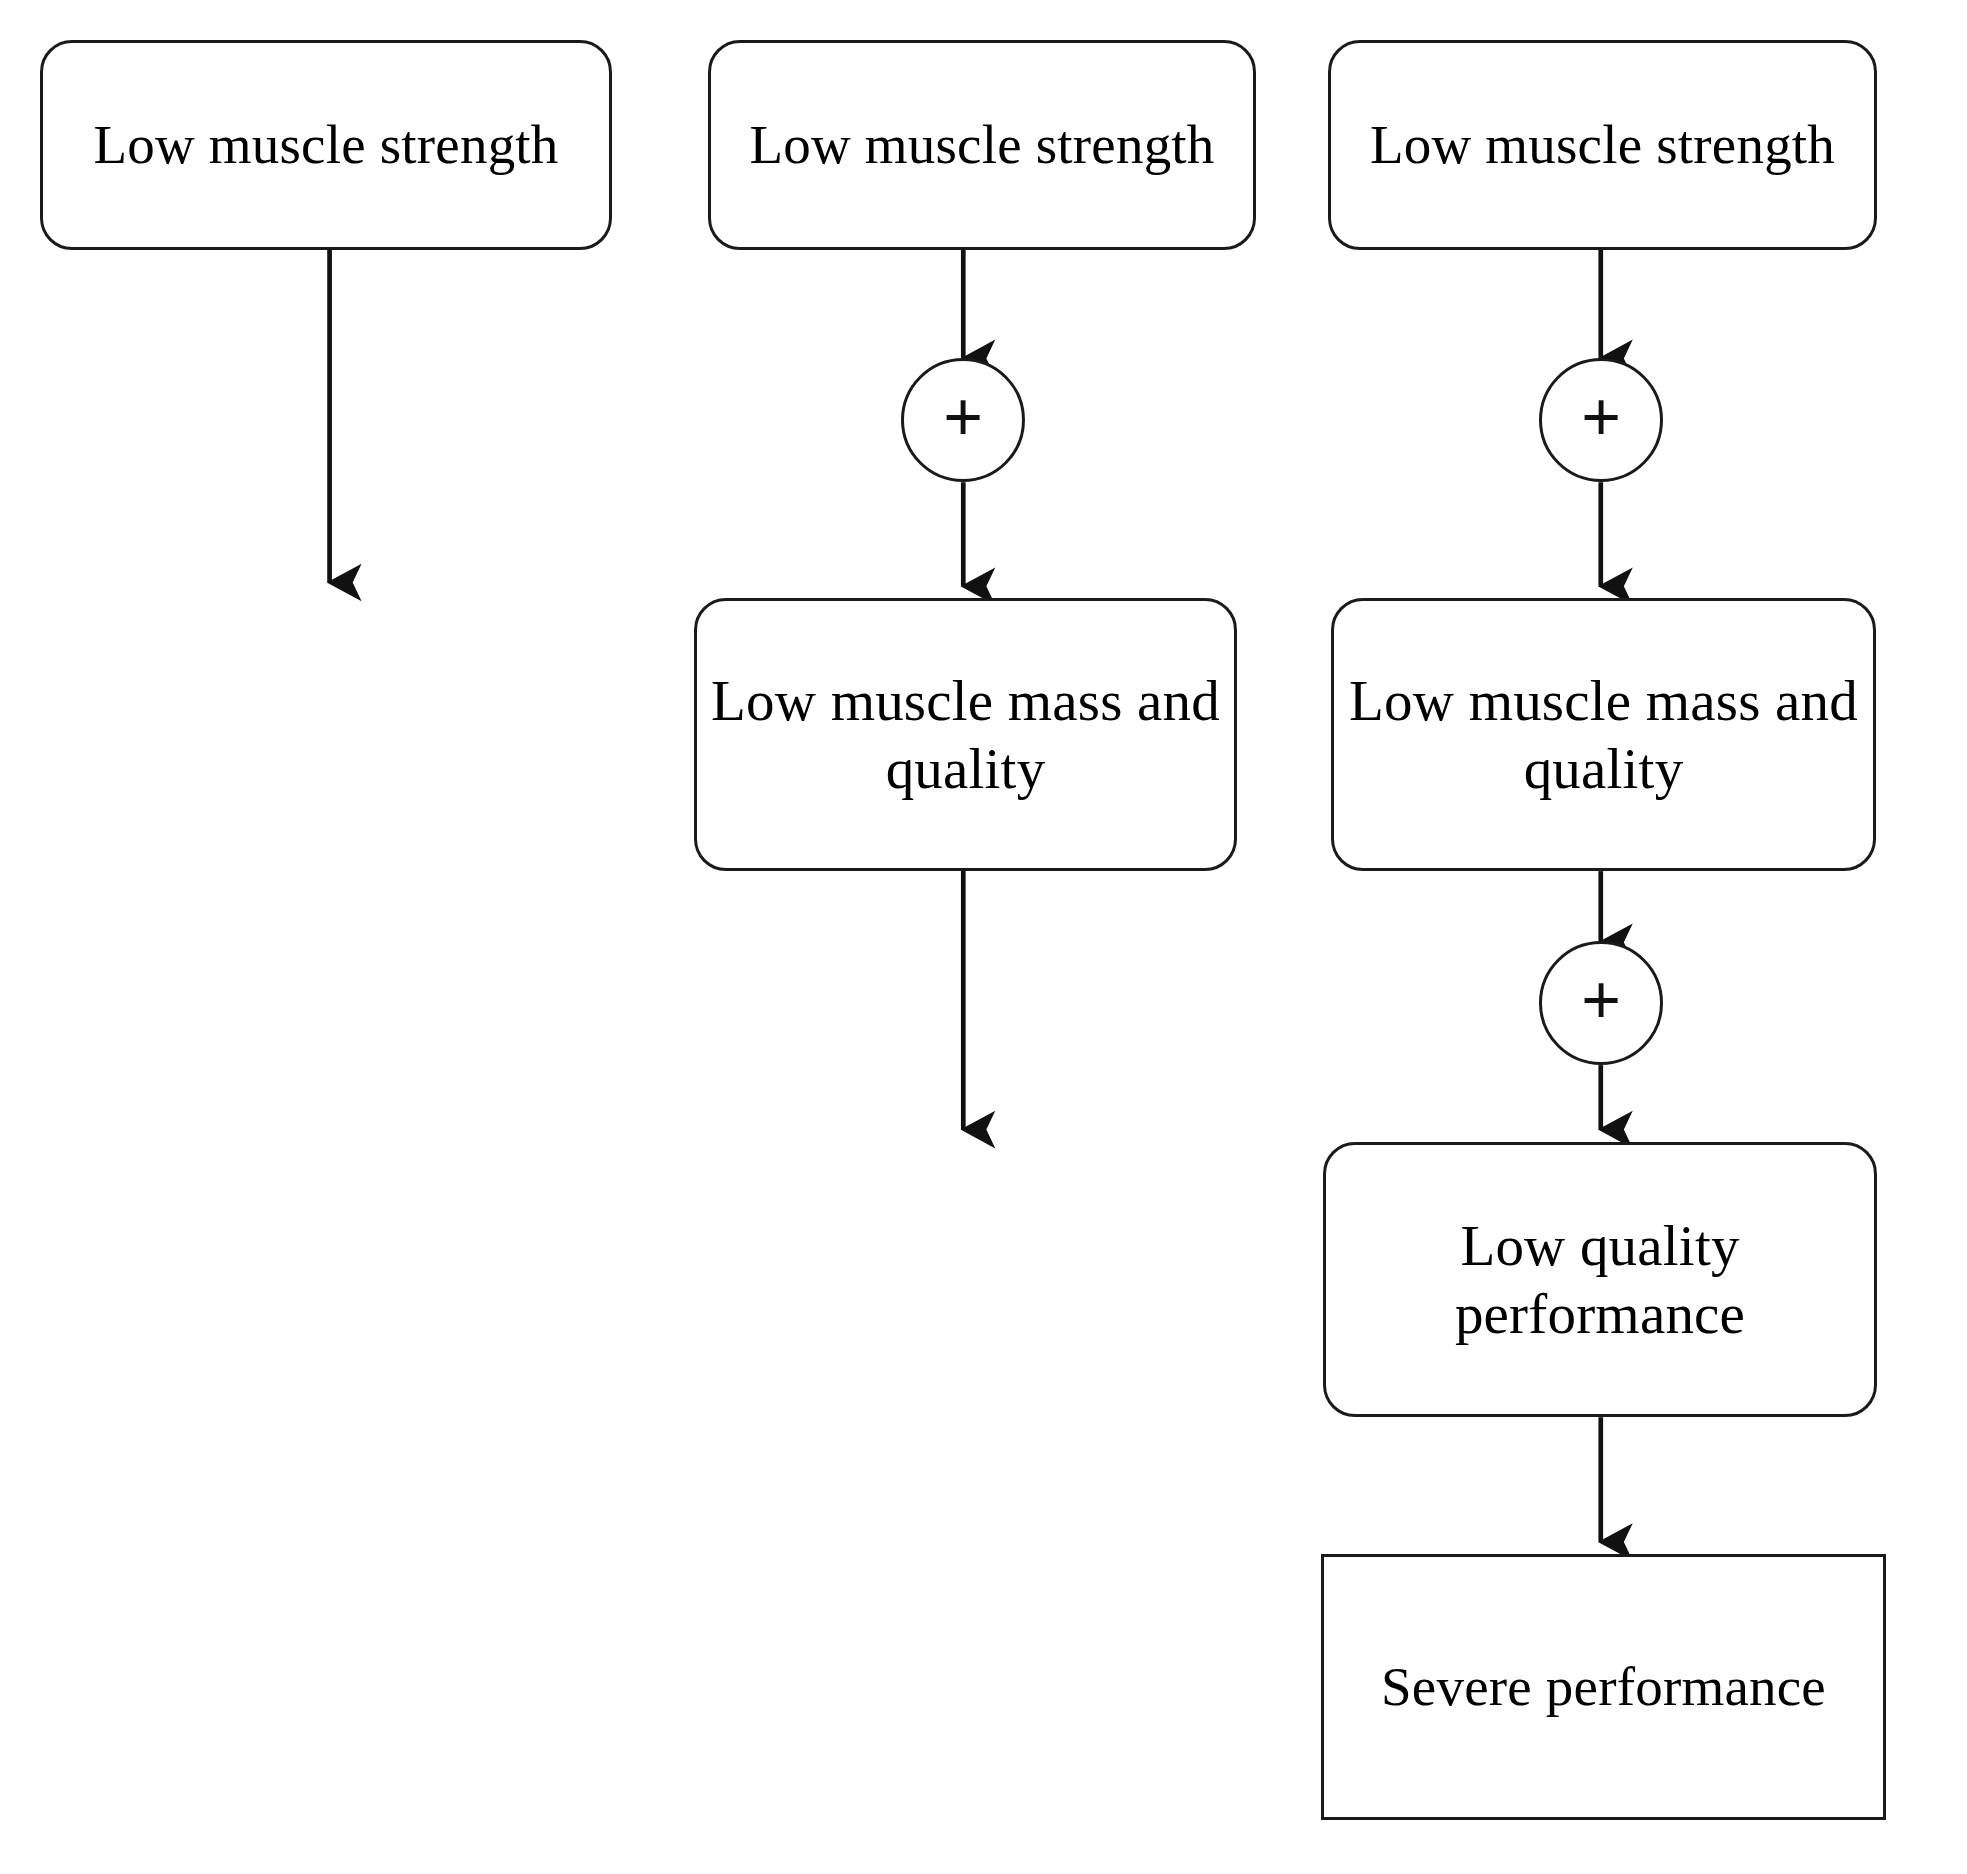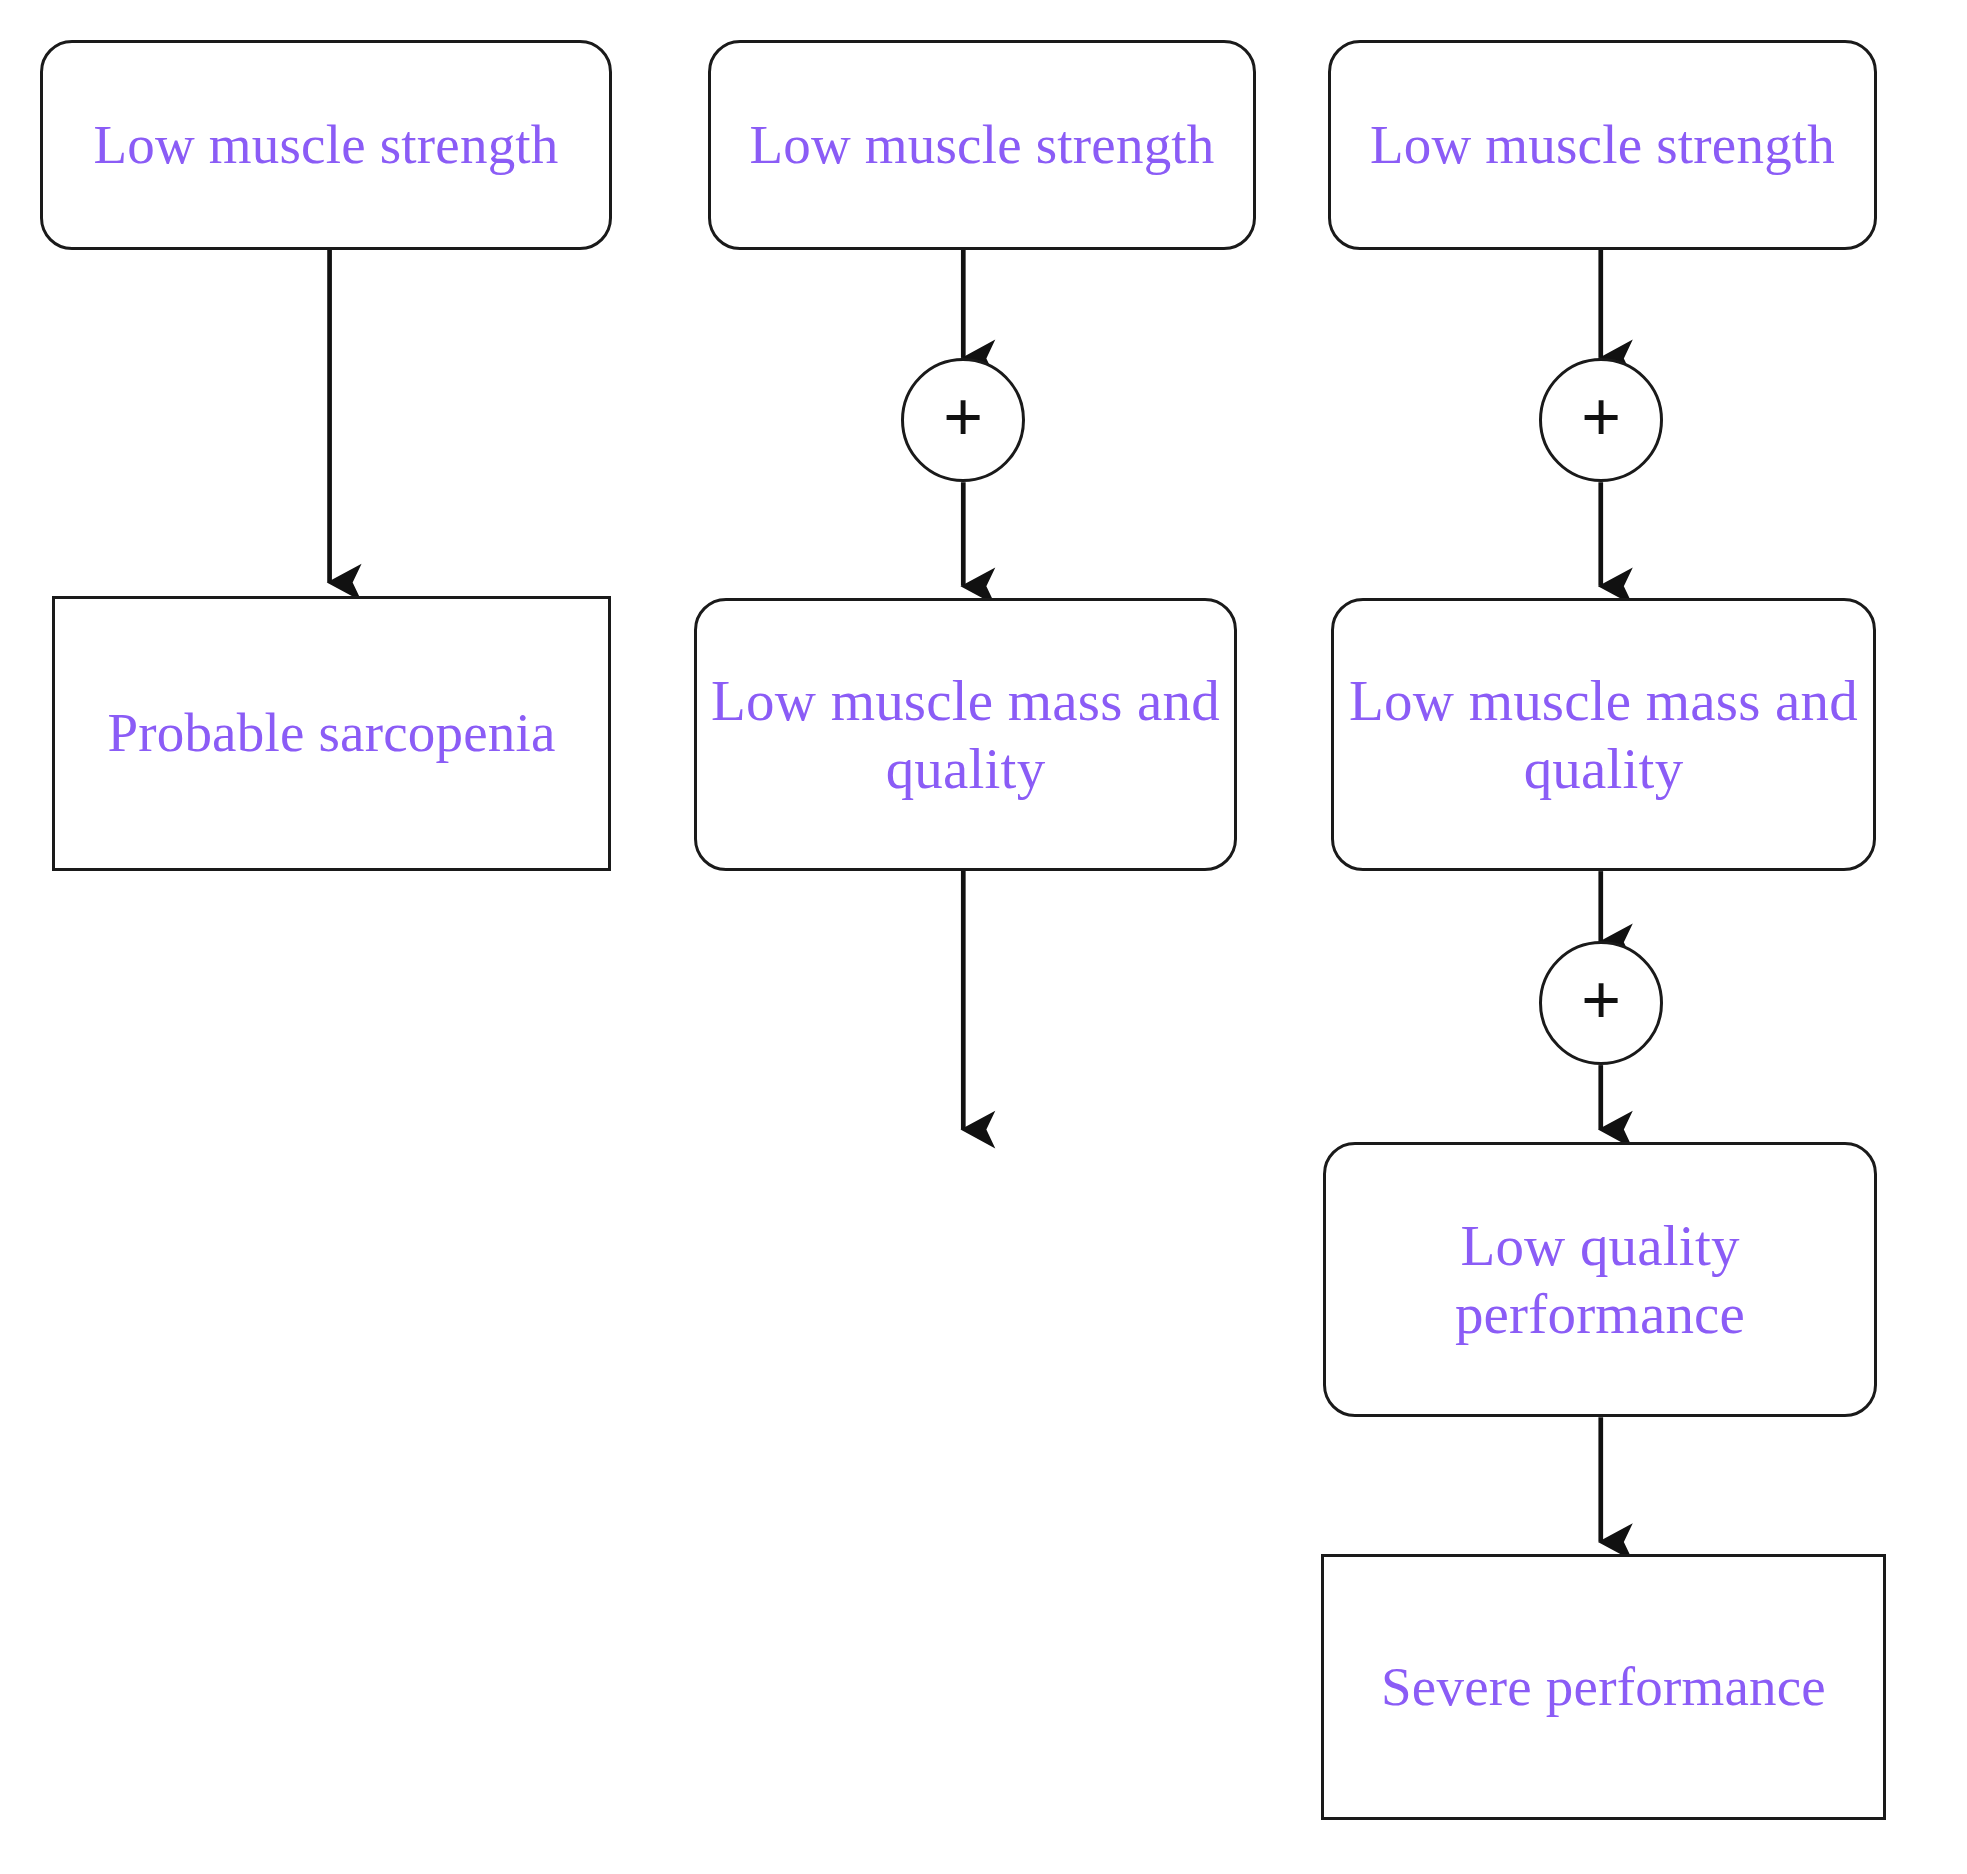--- a/index.html
+++ b/index.html
@@ -1,20 +1,20 @@
 <!DOCTYPE html>
 <html style="font-size:15px"><head>
 <meta charset="utf-8">
 <style>
   html,body{margin:0;padding:0;background:#ffffff;}
   body{font-family:"Liberation Serif","DejaVu Serif",serif;}
   #stage{position:relative;width:1968px;height:1875px;background:#fff;overflow:hidden;}
   .node{position:absolute;box-sizing:border-box;border:3.8px solid #1a1a1a;background:#fff;
         display:flex;align-items:center;justify-content:center;text-align:center;
-        color:#8b5cf6;line-height:1.18;letter-spacing:0.2px;}
+        color:#000000;line-height:1.18;letter-spacing:0.2px;}
   .node.rounded{border-radius:32px;}
   .node.sharp{border-radius:0;}
   .node .lbl{display:block;padding:0 3.8px;font-size:55px;}
   .node.two-line .lbl{font-size:57px;}
   svg.links{position:absolute;left:0;top:0;width:1968px;height:1875px;pointer-events:none;}
   .plus{position:absolute;box-sizing:border-box;border:3.8px solid #1a1a1a;border-radius:50%;
         background:#fff;display:flex;align-items:center;justify-content:center;}
   .plus span{font-size:68px;line-height:1;color:#111;font-family:"Liberation Sans",sans-serif;font-weight:400;
              position:relative;top:-3.8px;}
 </style>
@@ -40,23 +40,20 @@
     <line x1="1700" y1="512" x2="1700" y2="622" stroke="#111" stroke-width="5" marker-end="url(#ah)"></line>
     <line x1="1700" y1="925" x2="1700" y2="1000" stroke="#111" stroke-width="5" marker-end="url(#ah)"></line>
     <line x1="1700" y1="1131" x2="1700" y2="1199" stroke="#111" stroke-width="5" marker-end="url(#ah)"></line>
     <line x1="1700" y1="1505" x2="1700" y2="1637" stroke="#111" stroke-width="5" marker-end="url(#ah)"></line>
   </svg>
 
   <div class="node rounded" style="left:40px;top:40px;width:572px;height:210px;">
     <span class="lbl">Low muscle strength</span>
   </div>
 
-  <div class="node sharp" style="left:52px;top:596px;width:559px;height:275px;">
-    <span class="lbl">Probable sarcopenia</span>
-  </div>
 
   <div class="node rounded" style="left:708px;top:40px;width:548px;height:210px;">
     <span class="lbl">Low muscle strength</span>
   </div>
 
   <div class="plus" style="left:901px;top:358px;width:124px;height:124px;">
     <span>+</span>
   </div>
 
   <div class="node rounded two-line" style="left:694px;top:598px;width:543px;height:273px;">

